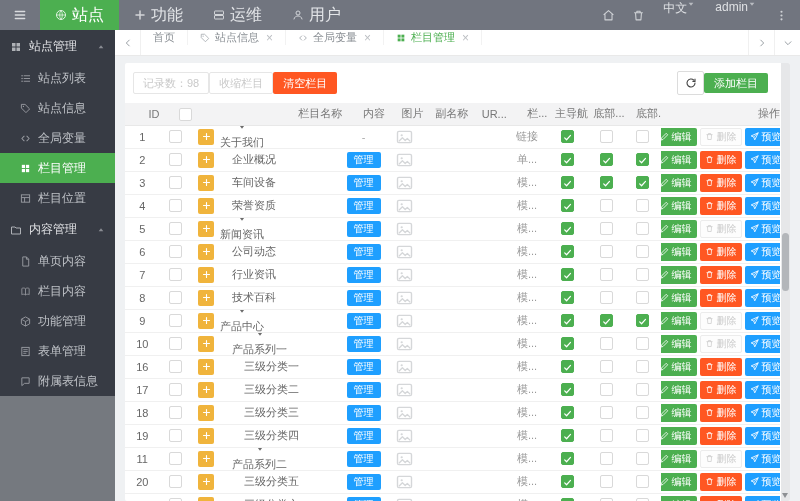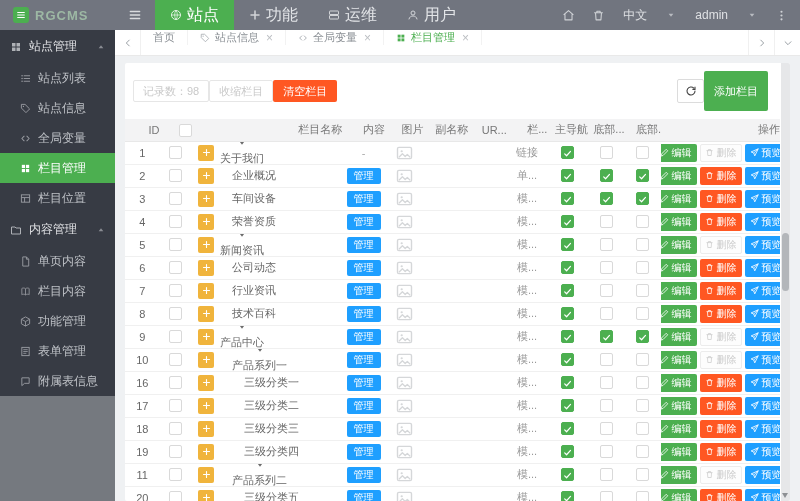--- a/index.html
+++ b/index.html
@@ -18,21 +18,21 @@
   .logo-text { color:#9db8a4; font-weight:bold; font-size:13px; letter-spacing:1px; }
   .hamburger { width:40px; display:flex; align-items:center; justify-content:center; color:#d9dbde; cursor:pointer; }
   .hamburger .ic { width:14px; height:14px; }
   .nav-menu { display:flex; align-items:stretch; }
   .nav-item { display:flex; align-items:center; gap:5px; padding:0 15px; font-size:16px; color:#e3e5e8; cursor:pointer; }
   .nav-item .ic { width:12px; height:12px; opacity:.85; }
   .nav-item.active { background:var(--accent-green,#4caf50); color:#fff; }
   .nav-right { margin-left:auto; display:flex; align-items:stretch; padding-right:4px; }
   .nav-icon-btn { width:30px; display:flex; align-items:center; justify-content:center; color:#cfd2d6; cursor:pointer; }
   .nav-icon-btn .ic { width:13px; height:13px; }
-  .nav-drop { display:flex; align-items:center; gap:20px; padding:0 10px; color:#dfe1e4; cursor:pointer; }
+  .nav-drop { display:flex; gap:0; padding:0 10px; color:#dfe1e4; cursor:pointer; }
   .nav-drop .ic { width:8px; height:8px; color:#b9bcc1; }
 
   
   .main { display:flex; height:471px; }
   .sidebar { width:115px; background:var(--sidebar-lower-bg,#75797f); display:flex; flex-direction:column; }
   .menu { background:var(--sidebar-bg,#373b44); }
   .menu-header { height:33px; display:flex; align-items:center; gap:7px; padding:0 10px; font-size:12px; color:#e2e3e6; cursor:pointer; }
   .menu-header .ic { width:12px; height:12px; color:#aeb1b6; }
   .menu-header .caret { margin-left:auto; width:8px; height:8px; color:#8a8d93; }
   .menu-item { height:30px; display:flex; align-items:center; gap:7px; padding-left:20px; font-size:12px; color:#bfc2c7; cursor:pointer; }
@@ -56,21 +56,21 @@
   .tab-close { color:#bcbfc3; font-size:12px; line-height:1; margin-left:2px; cursor:pointer; }
 
   
   .page { flex:1; padding:7px 10px 0 10px; overflow:hidden; }
   .card { background:#fff; border-radius:2px; height:100%; position:relative; overflow:hidden; }
   .toolbar { display:flex; align-items:center; padding:8px 22px 8px 8px; }
   .btn { display:inline-flex; align-items:center; justify-content:center; gap:4px; height:22px;
     padding:0 9px; border-radius:2px; font-size:11px; cursor:pointer; border:1px solid transparent; white-space:nowrap; }
   .btn-ghost { background:#fff; border-color:#e6e6e6; color:#c9c9c9; }
   .btn-orange { background:var(--accent-orange,#ff5722); color:#fff; }
-  .btn-green { background:var(--accent-green,#4caf50); color:#fff; height:40px; }
+  .btn-green { background:var(--accent-green,#4caf50); color:#fff; height:20px; }
   .btn-refresh { width:27px; height:24px; background:#fff; border-color:#dcdcdc; color:#444; padding:0; }
   .btn-refresh .ic { width:12px; height:12px; }
   .toolbar .spacer { flex:1; }
 
   
   .table-area { padding-right:10px; }
   table { width:100%; border-collapse:collapse; table-layout:fixed; font-size:11px; color:#666; }
   thead th { background:#f3f3f4; height:22px; font-weight:normal; color:#777; font-size:11px;
     border-bottom:1px solid #e8e8e8; text-align:right; overflow:hidden; white-space:nowrap; }
   tbody td { height:22px; border-bottom:1px solid #f0f0f0; text-align:center; padding:0; overflow:hidden; white-space:nowrap; }
@@ -214,28 +214,20 @@
         <path d="M22 2L3 10.5l7 2.8L12.7 21z" stroke="currentColor" stroke-width="2.2" fill="none" stroke-linejoin="round"></path>
         <path d="M22 2L10 13.3" stroke="currentColor" stroke-width="2" fill="none"></path>
       </symbol>
     <symbol id="sym-check" viewBox="0 0 24 24">
         <path d="M4.5 13l5 5L20 6.5" stroke="currentColor" stroke-width="3.2" fill="none" stroke-linecap="round" stroke-linejoin="round"></path>
       </symbol>
   </defs>
 </svg>
 
 <header class="navbar">
-  <div class="logo">
-    <span class="logo-badge">
-        <svg class="ic">
-          <use href="#sym-menu"></use>
-        </svg>
-      </span>
-    <span class="logo-text">RGCMS</span>
-  </div>
   <div class="hamburger">
       <svg class="ic">
         <use href="#sym-menu"></use>
       </svg>
     </div>
   <nav class="nav-menu">
       <div class="nav-item active">
         <svg class="ic">
           <use href="#sym-globe"></use>
         </svg>

